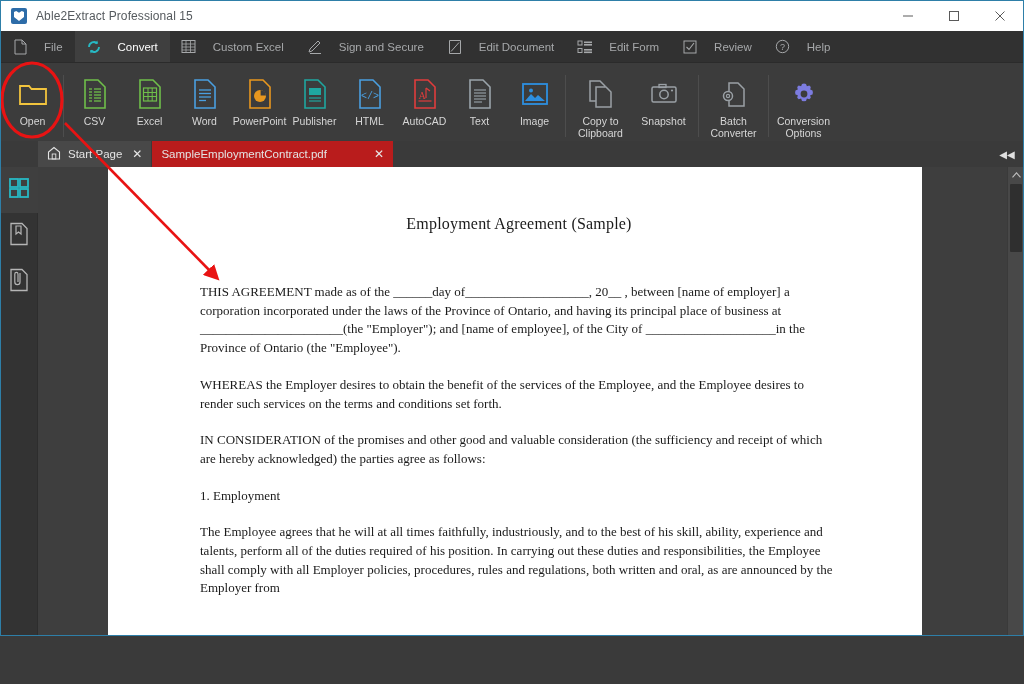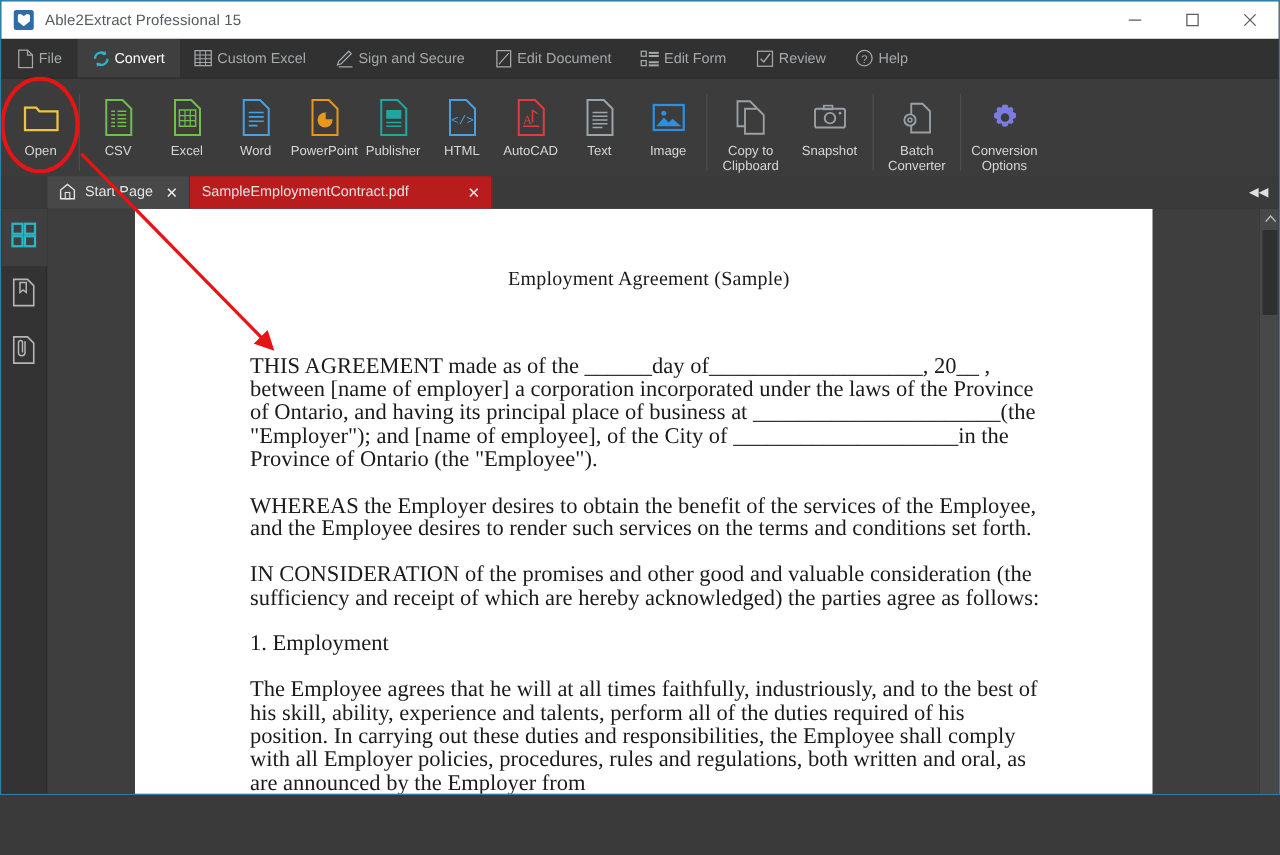--- a/index.html
+++ b/index.html
@@ -62,21 +62,21 @@
   
   .menubar {
     height: 32px;
     background: #313131;
     display: flex;
     align-items: stretch;
     border-bottom: 1px solid #2b2b2b;
   }
   .mtab {
     display: flex; align-items: center;
-    gap: 3px;
+    gap: 16px;
     padding: 0 12px 0 11px;
     color: #a6a8aa;
     font-size: 11.5px;
     white-space: nowrap;
   }
   .mtab.active {
     background: #3f3f3f;
     color: #ffffff;
   }
   .mtab .mico { display: flex; width: 16px; height: 16px; align-items:center; justify-content:center;}
@@ -181,21 +181,21 @@
     color: #1a1a1a;
     font-family: "Liberation Serif", serif;
   }
   .doc-title {
     text-align: center;
     font-size: 16px;
     margin-bottom: 50px;
     letter-spacing: .2px;
   }
   .doc-p {
-    font-size: 18px;
+    font-size: 13px;
     line-height: 18.7px;
     margin-bottom: 18px;
     text-align: left;
   }
 
   
   .vscroll {
     position: absolute;
     right: 0; top: 0;
     width: 16px; height: 479px;

